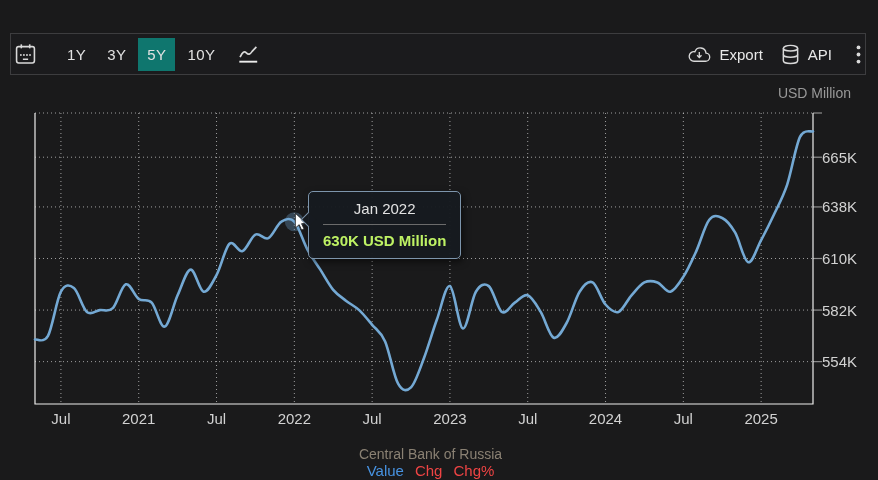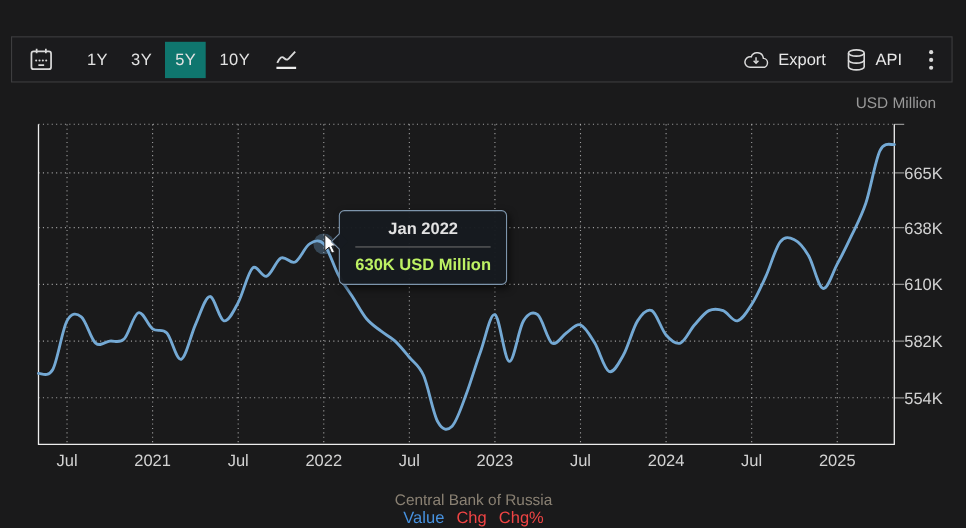--- a/index.html
+++ b/index.html
@@ -1,21 +1,21 @@
 <!DOCTYPE html>
 <html><head>
 <meta charset="utf-8">
 <style>
   html,body{margin:0;padding:0;background:#181818;}
   .app{position:relative;width:878px;height:480px;background:#1a1a1b;overflow:hidden;
        font-family:"Liberation Sans","DejaVu Sans",sans-serif;color:#e3e3e3;}
   
   .toolbar{position:absolute;left:10px;top:33px;width:856px;height:42px;
            border:1px solid #3d3d3f;background:#1b1b1d;display:flex;align-items:center;
-           padding:0 12px;box-sizing:border-box;}
+           padding:0 0;box-sizing:border-box;}
   .icon-btn{background:none;border:none;padding:4px;display:flex;align-items:center;
             justify-content:center;cursor:pointer;color:#d9d9d9;}
   .ranges{display:flex;align-items:center;margin-left:18px;gap:3px;}
   .range-btn{background:none;border:none;color:#e2e2e2;font-size:15px;letter-spacing:.4px;
              font-family:inherit;padding:9px 9px;cursor:pointer;line-height:1;}
   .range-btn.active{background:#0f766e;}
   .charttype-btn{margin-left:10px;}
   .compare-input{margin-left:14px;width:330px;height:32px;background:transparent;
                  border:1px solid #3e3e40;color:#cfcfcf;font-size:15px;padding:0 13px;
                  font-family:inherit;outline:none;}
@@ -34,21 +34,21 @@
   .halo{fill-opacity:.32;}
   .cursor-arrow{fill:#fff;stroke:#222;stroke-width:.9;}
   .xlab,.ylab{fill:#d2d2d2;font-size:15px;}
   
   .tooltip{position:absolute;left:308px;top:191px;background:rgba(23,27,32,.97);
            border:1.5px solid #7d95ac;border-radius:5px;padding:8px 14px 9px;
            box-shadow:2px 3px 7px rgba(0,0,0,.55);text-align:center;white-space:nowrap;z-index:5;}
   .tooltip::before{content:"";position:absolute;left:-6.5px;top:22px;width:10px;height:10px;
            background:rgba(23,27,32,.97);border-left:1.5px solid #7d95ac;
            border-bottom:1.5px solid #7d95ac;transform:rotate(45deg);}
-  .tt-title{font-weight:bold;font-size:15px;color:#e2e2e2;}
+  .tt-title{font-weight:normal;font-size:15px;color:#e2e2e2;}
   .tt-divider{border-top:1px solid #6b6b6b;margin:7px 0 7px;}
   .tt-value{font-size:15px;color:#bef264;font-weight:bold;}
   
   .footer{position:absolute;left:38px;right:55px;top:446px;display:flex;
           justify-content:space-between;align-items:center;flex-direction:column;}
   .source{font-size:14px;color:#8a8173;}
   .footer-links{display:flex;gap:11px;}
   .flink{background:none;border:none;font-size:15px;color:#ef4444;cursor:pointer;
          font-family:inherit;padding:0;}
   .flink.active{color:#4792e0;}

